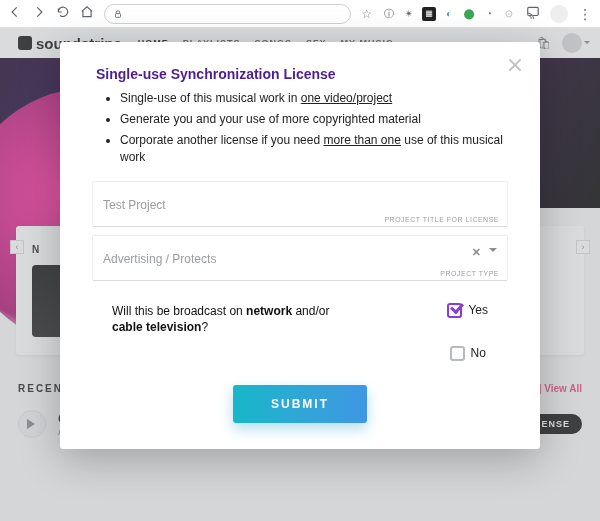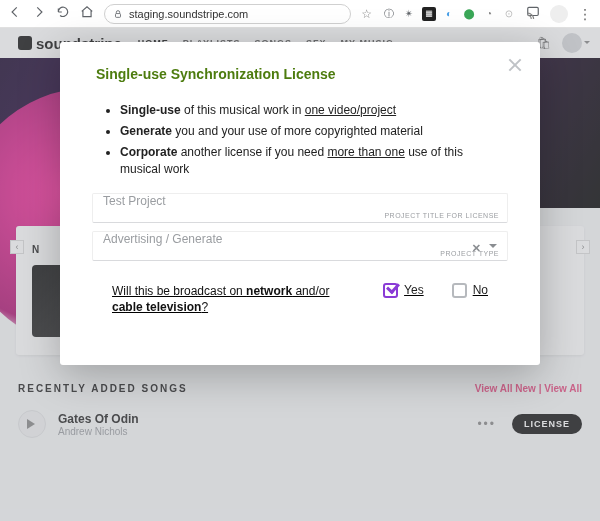--- a/index.html
+++ b/index.html
@@ -45,33 +45,33 @@
   .track-right{margin-left:auto;display:flex;align-items:center;gap:16px;}
   .dots{letter-spacing:2px;color:#888;font-size:12px;}
   .license-pill{background:#111;color:#fff;font-size:9px;font-weight:700;letter-spacing:1px;padding:5px 12px;border-radius:12px;}
   
   .overlay{position:absolute;inset:0;background:rgba(150,153,158,.35);display:flex;align-items:flex-start;justify-content:center;}
   .modal{ width:480px; margin-top:14px; background:#fff; border-radius:3px; box-shadow:0 10px 40px rgba(0,0,0,.25); padding:20px 26px 26px; position:relative;}
   .modal-close{position:absolute;top:14px;right:16px;width:18px;height:18px;cursor:pointer;}
   .modal-close::before,.modal-close::after{content:"";position:absolute;left:8px;top:1px;width:2px;height:16px;background:#bfc2c6;}
   .modal-close::before{transform:rotate(45deg);} .modal-close::after{transform:rotate(-45deg);}
   .modal h2{ text-align:center; font-size:17px; font-weight:800; color:#111; margin-bottom:18px;}
-  .subhead{ color:#4d7c0f; font-weight:800; font-size:14px; margin:4px 10px 20px;}
+  .subhead{ color:#4c1d95; font-weight:800; font-size:14px; margin:4px 10px 8px;}
   .bullets{ list-style:disc; margin:0 10px 16px 34px; font-size:12px; color:#222; }
   .bullets li{ margin:5px 0; line-height:1.35;}
-  .bullets b{font-weight:700;}
+  .bullets b{font-weight:400;}
   .bullets u{}
-  .field{ border:1px solid #eee; border-bottom:1px solid #d9dadd; border-radius:2px; padding:0 10px 14px; margin:8px 6px; position:relative; font-size:12px; color:#9a9da1;}
+  .field{ border:1px solid #eee; border-bottom:1px solid #d9dadd; border-radius:2px; padding:16px 10px 14px; margin:8px 6px; position:relative; font-size:12px; color:#9a9da1;}
   .field-label{position:absolute;right:8px;bottom:3px;font-size:7px;letter-spacing:.5px;color:#9a9da1;}
   .field .clear-x{position:absolute;right:26px;top:10px;font-size:11px;color:#8a8d91;font-weight:700;}
   .field .dd{position:absolute;right:10px;top:12px;border:4px solid transparent;border-top-color:#8a8d91;}
-  .broadcast{display:flex;align-items:flex-start;gap:16px;margin:22px 26px 24px;text-decoration:underline;}
+  .broadcast{display:flex;align-items:flex-start;gap:16px;margin:22px 26px 24px;}
   .bq{font-size:12px;color:#111;font-weight:500;max-width:220px;line-height:1.35;}
   .bq b{font-weight:800;}
-  .opts{display:flex;gap:28px;align-items:center;margin-left:auto;}
+  .opts{display:flex;gap:28px;align-items:center;margin-left:auto;flex-direction:column;}
   .opt{display:flex;align-items:center;gap:6px;font-size:12px;color:#222;}
   .cb{width:15px;height:15px;border:2px solid #b6b9bd;border-radius:3px;position:relative;}
   .cb.checked{border-color:#8a3bd6;}
   .cb.checked::after{content:"";position:absolute;left:2px;top:-2px;width:9px;height:5px;border:3px solid #8a3bd6;border-top:none;border-right:none;transform:rotate(-48deg);}
   .submit{display:block;margin:20px auto 0;padding:12px 38px;border:none;border-radius:3px;color:#fff;font-weight:800;font-size:12px;letter-spacing:2px;background:linear-gradient(90deg,#17b7c8 0%,#2fa7d6 50%,#3f97e3 100%);box-shadow:0 6px 14px rgba(42,160,210,.35);}
 </style>
 </head>
 <body>
 
 <div class="chrome">
@@ -87,21 +87,20 @@
         </svg></span>
     <span><svg viewBox="0 0 24 24">
           <path d="M3 11l9-8 9 8M5 10v10h14V10"></path>
         </svg></span>
   </div>
   <div class="omnibox">
     <svg class="lock" viewBox="0 0 24 24">
         <rect x="6" y="11" width="12" height="9" rx="2"></rect>
         <path d="M8 11V8a4 4 0 0 1 8 0v3"></path>
       </svg>
-    <span>staging.soundstripe.com</span>
   </div>
   <span style="color:#888">☆</span>
   <div class="ext-icons">
     <span>ⓘ</span>
     <span>✴</span>
     <span style="background:#222;color:#fff;border-radius:2px;width:14px;height:14px;font-size:8px;">▦</span>
     <span style="color:#4aa0e8">◐</span>
     <span style="color:#3aa757">⬤</span>
     <span style="color:#888">◔</span>
     <span style="color:#bbb">⊙</span>
@@ -173,21 +172,21 @@
         <li><b>Generate</b><span> you and your use of more copyrighted material</span></li>
         <li><b>Corporate</b><span> another license if you need </span><u>more than one</u><span> use of this musical work</span></li>
       </ul>
 
       <div class="field">
         <span>Test Project</span>
         <span class="field-label">PROJECT TITLE FOR LICENSE</span>
       </div>
 
       <div class="field">
-        <span>Advertising / Generate</span>
+        <span>Advertising / Protects</span>
         <span class="clear-x">✕</span>
         <span class="dd"></span>
         <span class="field-label">PROJECT TYPE</span>
       </div>
 
       <div class="broadcast">
         <div class="bq">
           <span>Will this be broadcast on </span><b>network</b><span> and/or </span><b>cable television</b><span>?</span>
         </div>
         <div class="opts">
@@ -195,15 +194,16 @@
             <span class="cb checked"></span>
             <span>Yes</span>
           </label>
           <label class="opt">
             <span class="cb"></span>
             <span>No</span>
           </label>
         </div>
       </div>
 
+      <button class="submit">SUBMIT</button>
     </div>
   </div>
 </div>
 
 </body></html>

